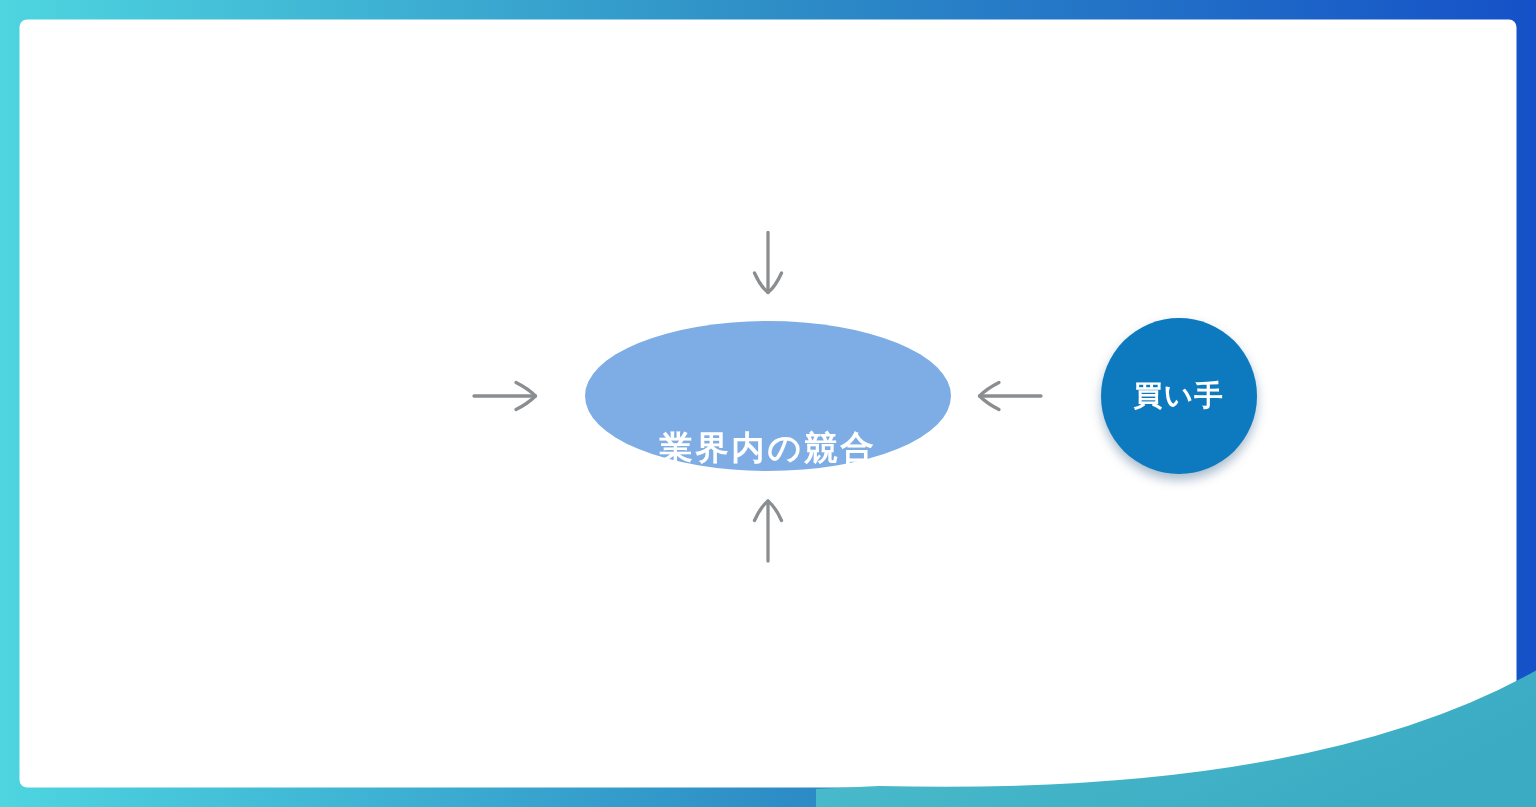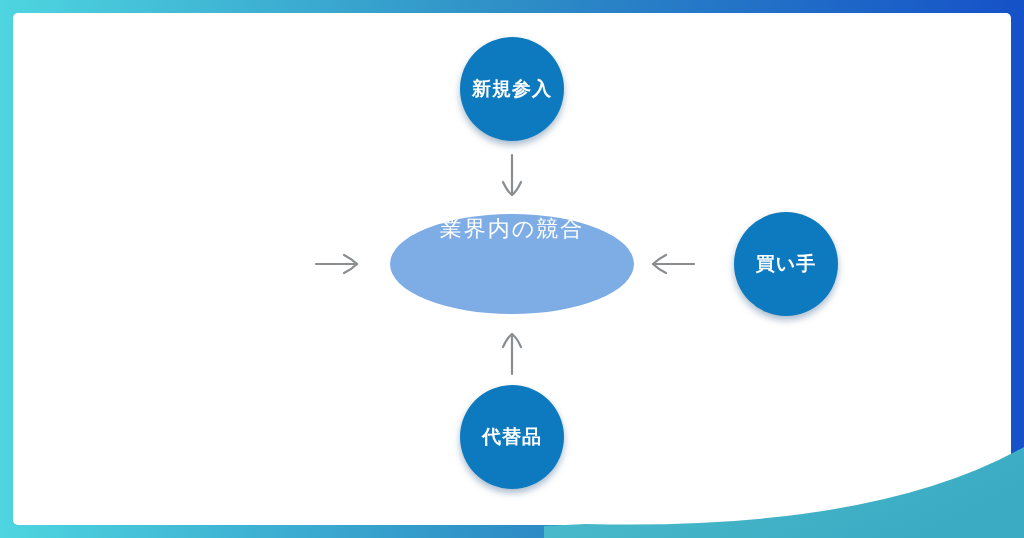--- a/index.html
+++ b/index.html
@@ -34,22 +34,22 @@
   .node-left   { left: 200px; top: 210px; }
   .node-right  { left: 734px; top: 212px; }
   .node-bottom { left: 460px; top: 385px; }
 
   .center-ellipse {
     position: absolute;
     left: 390px; top: 214px;
     width: 244px; height: 100px;
     border-radius: 50%;
     background: #7eade6;
-    display: flex; align-items: flex-start; justify-content: center;
-    color: #ffffff; font-weight: normal; font-size: 22px;
+    display: flex; align-items: flex-end; justify-content: center;
+    color: #ffffff; font-weight: bold; font-size: 22px;
     letter-spacing: 2px;
   }
 
   .arrow { position: absolute; }
   .arrow svg { display: block; }
   .arrow path {
     stroke: #8a8e91; stroke-width: 2.2;
     fill: none; stroke-linecap: round; stroke-linejoin: round;
   }
 
@@ -73,28 +73,22 @@
     letter-spacing: 0.5px;
   }
   .logo .mini-chart { position: absolute; left: 76px; top: 28px; }
 </style>
 </head>
 <body>
 
 <div class="frame">
   <div class="panel"></div>
 
-  <div class="node node-top">
-    <span>新規参入</span>
-  </div>
   <div class="node node-right">
     <span>買い手</span>
-  </div>
-  <div class="node node-bottom">
-    <span>代替品</span>
   </div>
 
   <div class="center-ellipse">
     <span>業界内の競合</span>
   </div>
 
   <div class="arrow" style="left:500px; top:153px;">
     <svg width="24" height="48" viewBox="0 0 24 48">
       <path d="M12,2 L12,42"></path>
       <path d="M3,29 Q7,38 12,42 Q17,38 21,29"></path>

